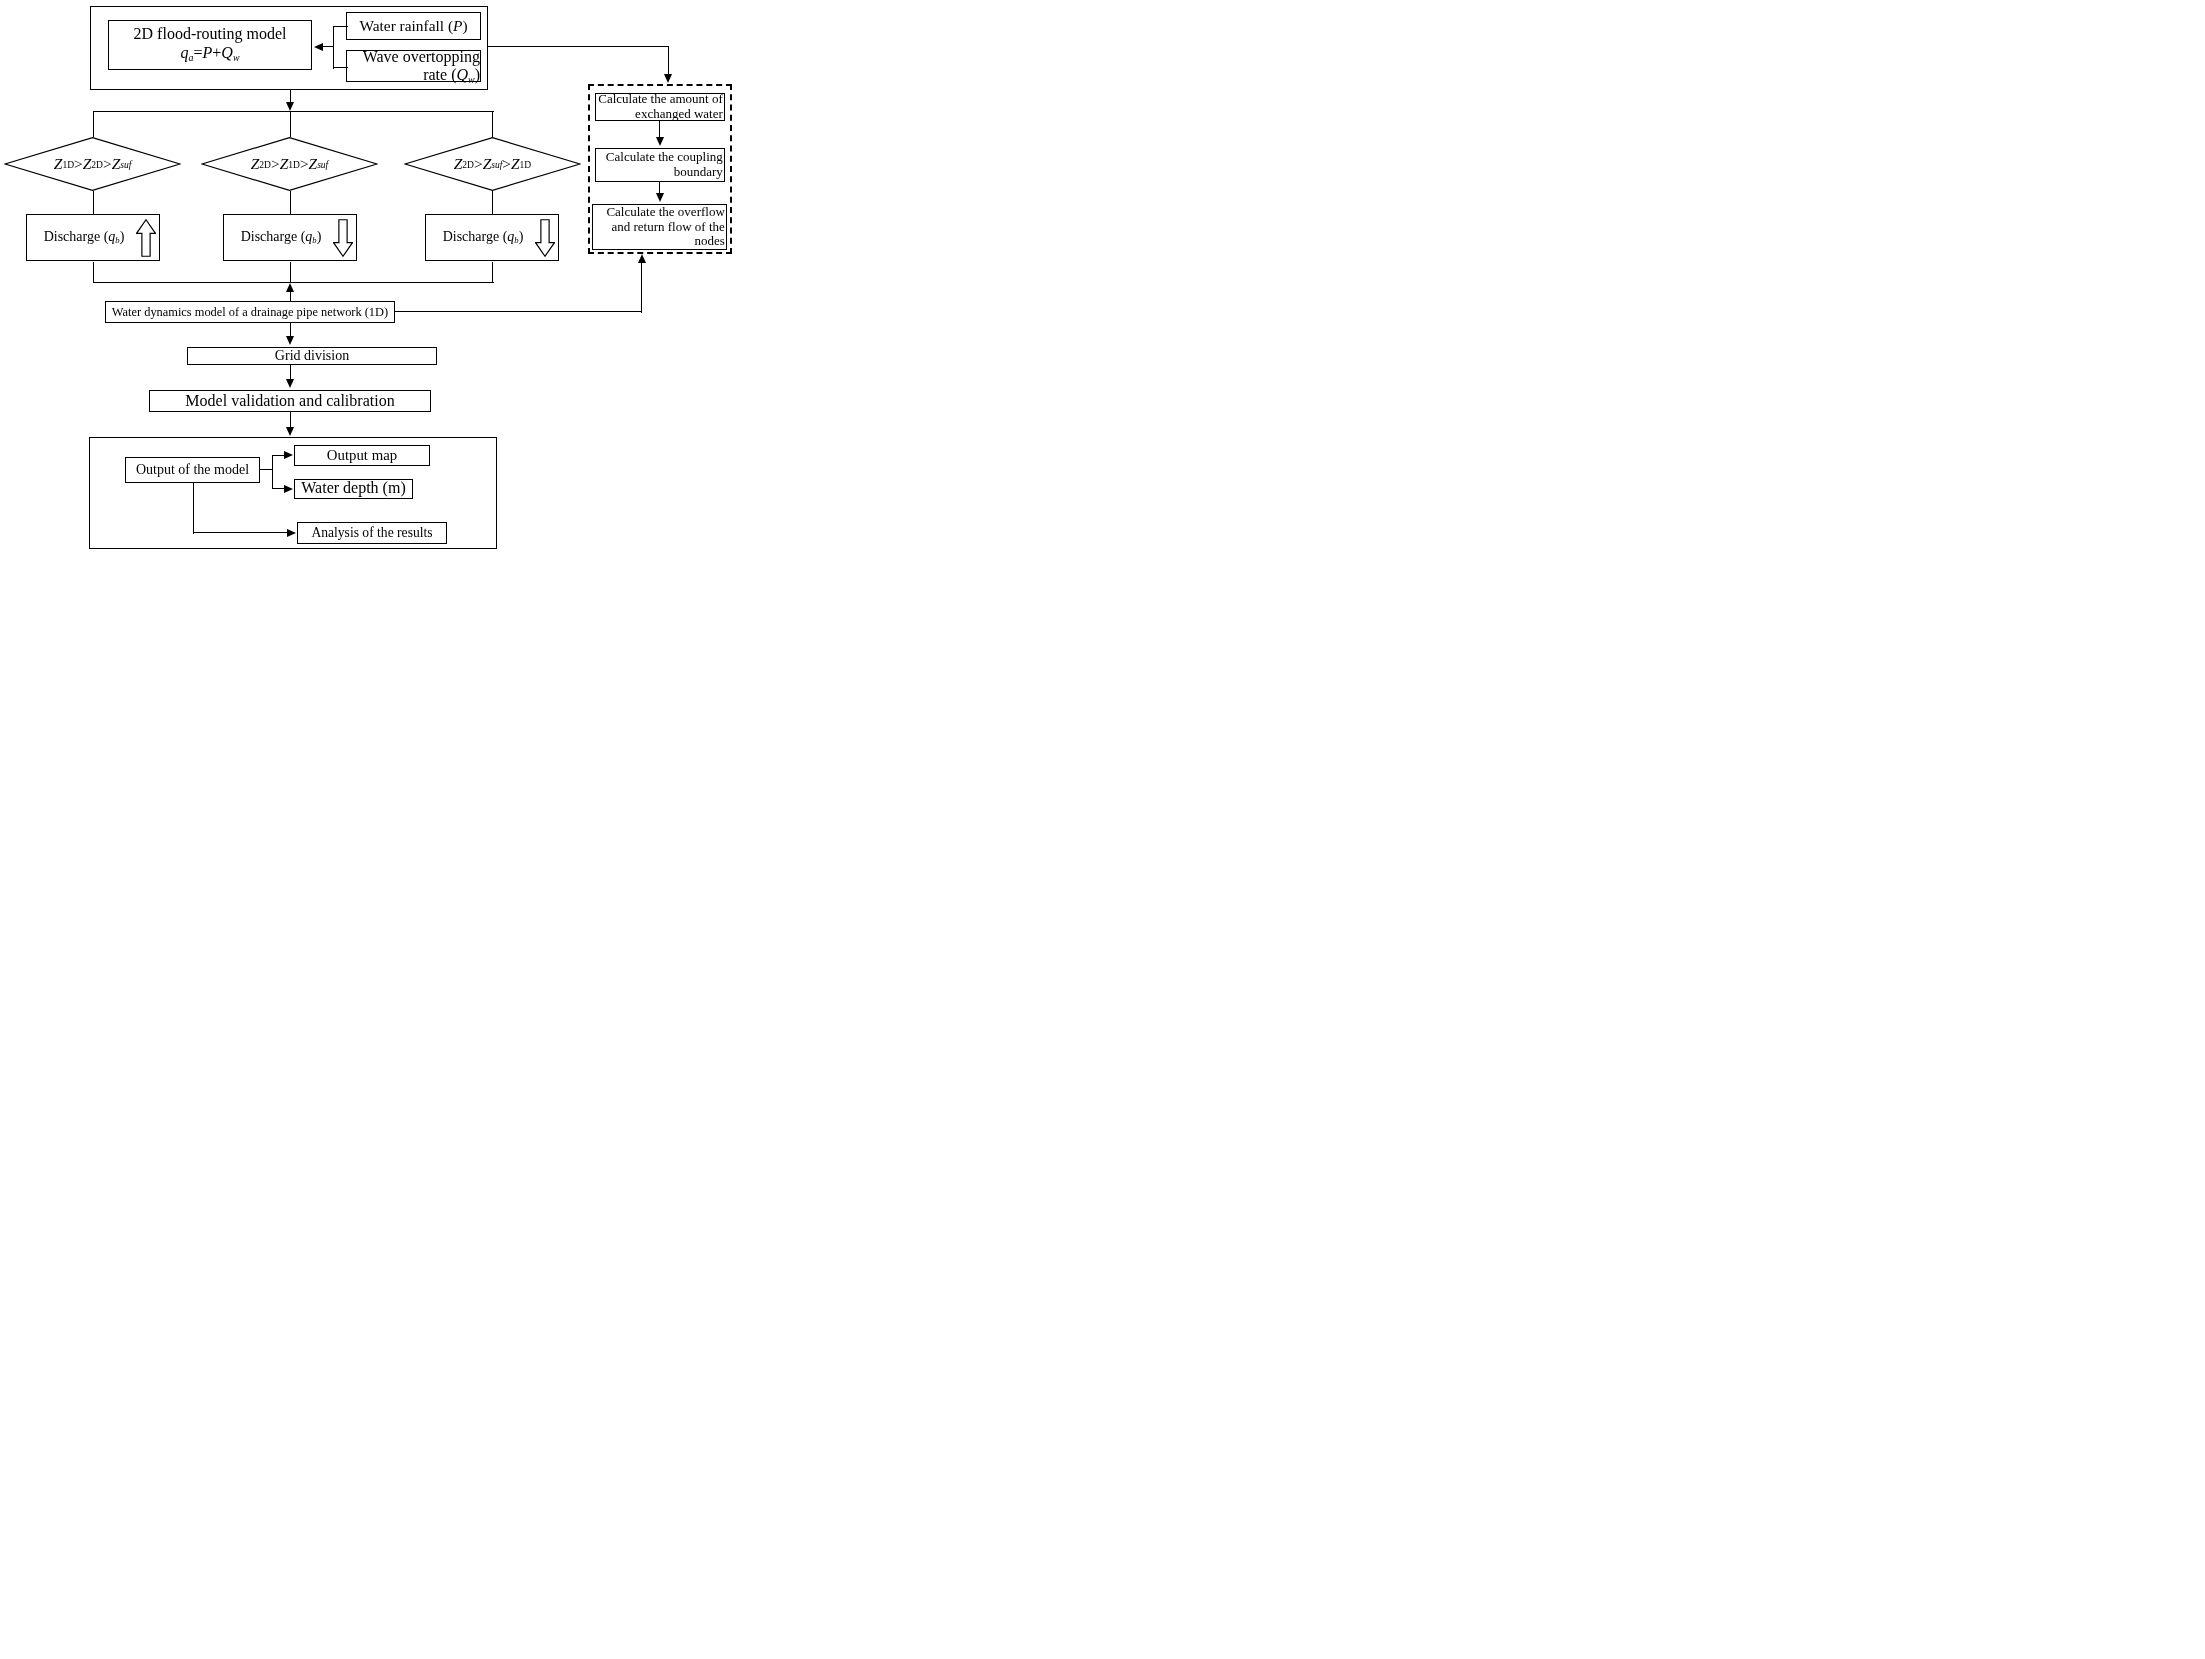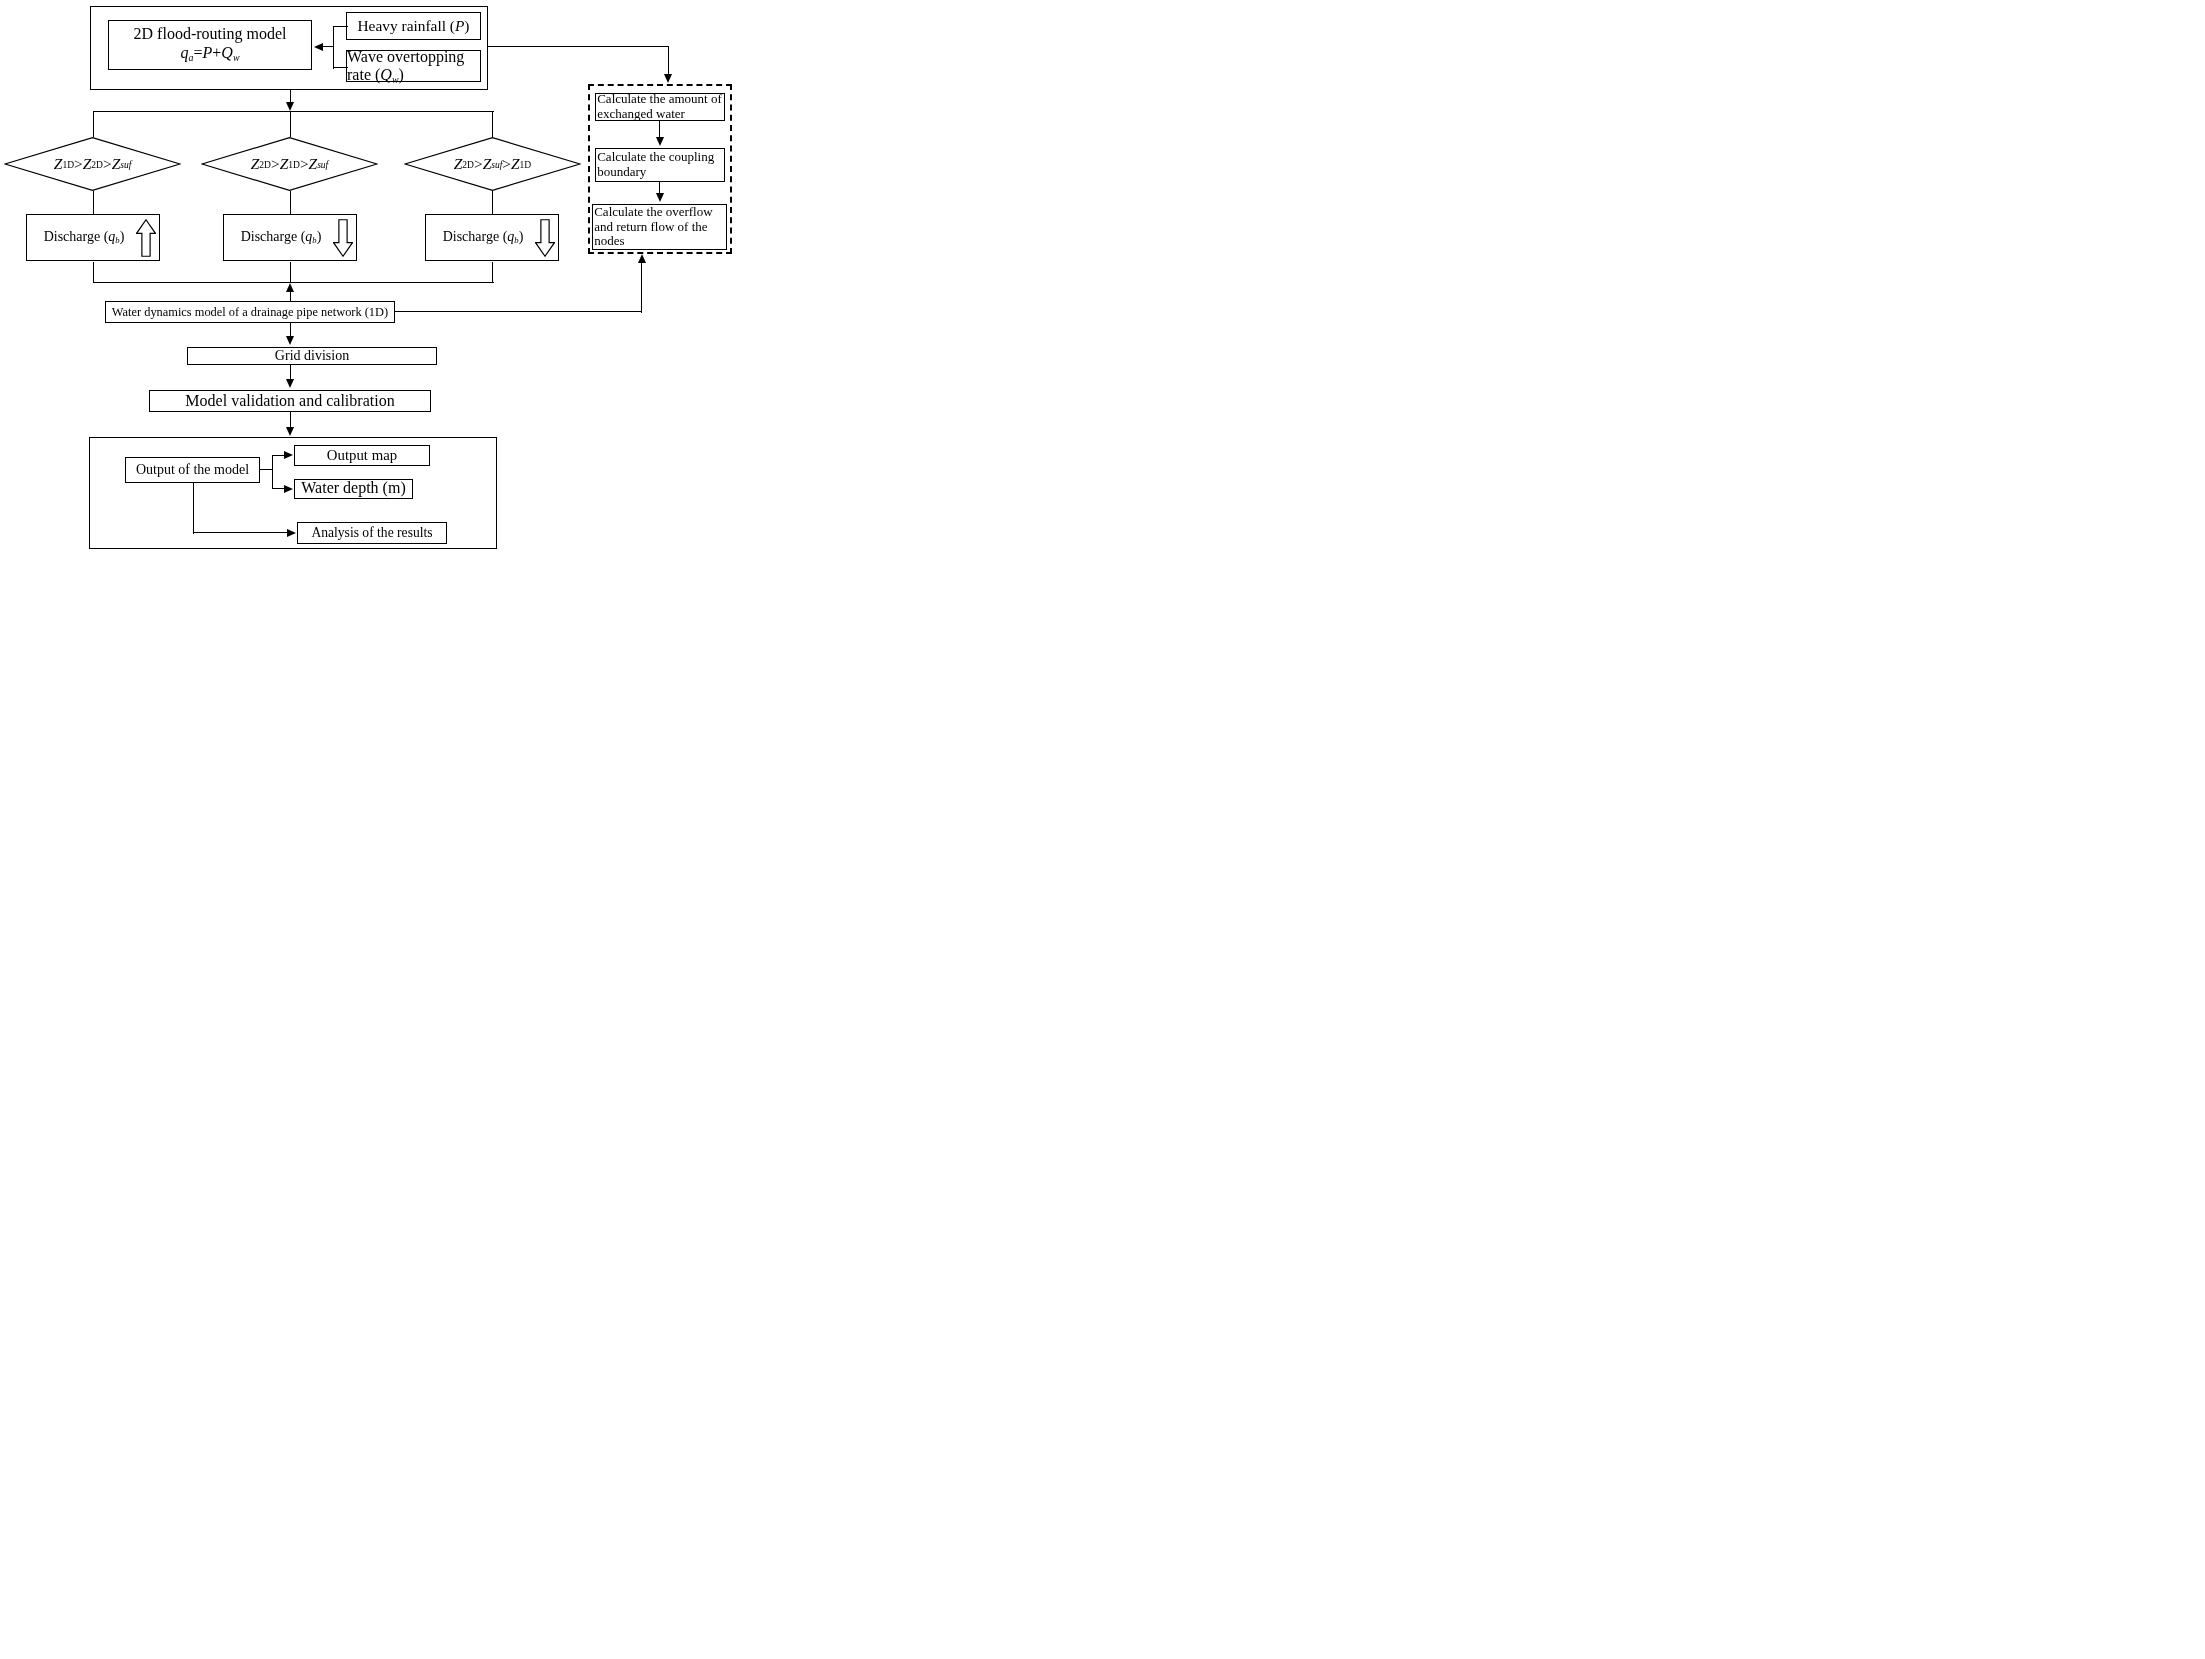--- a/index.html
+++ b/index.html
@@ -1,19 +1,19 @@
 <!DOCTYPE html>
 <html style="font-size:9.5px"><head>
 <meta charset="utf-8">
 <style>
   html,body{margin:0;padding:0;background:#fff;}
   .page{position:relative;width:735px;height:553px;background:#fff;color:#000;
         font-family:"Liberation Serif", serif;overflow:hidden;}
   .box{position:absolute;border:1.2px solid #000;background:#fff;display:flex;
-       align-items:center;justify-content:center;text-align:left;box-sizing:border-box;
+       align-items:center;justify-content:center;text-align:right;box-sizing:border-box;
        line-height:1.18;}
   .thick{border-width:1.8px;}
   .container{position:absolute;border:1.2px solid #000;background:#fff;box-sizing:border-box;}
   .dashedbox{position:absolute;border:2.4px dashed #000;background:#fff;box-sizing:border-box;}
   .hline,.vline{position:absolute;background:#000;}
   .arrh{position:absolute;width:0;height:0;}
   .arrh-down{border-left:4.1px solid transparent;border-right:4.1px solid transparent;border-top:9.5px solid #000;}
   .arrh-up{border-left:4.1px solid transparent;border-right:4.1px solid transparent;border-bottom:9.5px solid #000;}
   .arrh-left{border-top:4.1px solid transparent;border-bottom:4.1px solid transparent;border-right:9.5px solid #000;}
   .arrh-right{border-top:4.1px solid transparent;border-bottom:4.1px solid transparent;border-left:9.5px solid #000;}
@@ -35,21 +35,21 @@
 <div class="page">
 
   <div class="container" style="left:90px;top:5.9px;width:398px;height:84px"></div>
 
   <div class="box" style="left:108px;top:19.5px;width:204px;height:50px;flex-direction:column;font-size:16px">
     <div><span>2D flood-routing model</span></div>
     <div><span class="it">q</span><span class="it sb">a</span><span>=</span><span class="it">P</span><span>+</span><span class="it">Q</span><span class="it sb">w</span></div>
   </div>
 
   <div class="box thick" style="left:346px;top:12.4px;width:135px;height:28px;font-size:15.4px">
-    <div><span>Heavy rainfall (</span><span class="it">P</span><span>)</span></div>
+    <div><span>Water rainfall (</span><span class="it">P</span><span>)</span></div>
   </div>
 
   <div class="box thick" style="left:346px;top:50px;width:135px;height:32px;font-size:16px;line-height:1.12">
     <div><span>Wave overtopping rate (</span><span class="it">Q</span><span class="it sb">w</span><span>)</span></div>
   </div>
 
   <div class="vline" style="left:333px;top:26px;width:1.2px;height:43px"></div>
   <div class="hline" style="left:333px;top:26px;width:14.8px;height:1.2px"></div>
   <div class="hline" style="left:333px;top:67px;width:14.8px;height:1.2px"></div>
   <div class="hline" style="left:323px;top:46px;width:11.2px;height:1.2px"></div>

